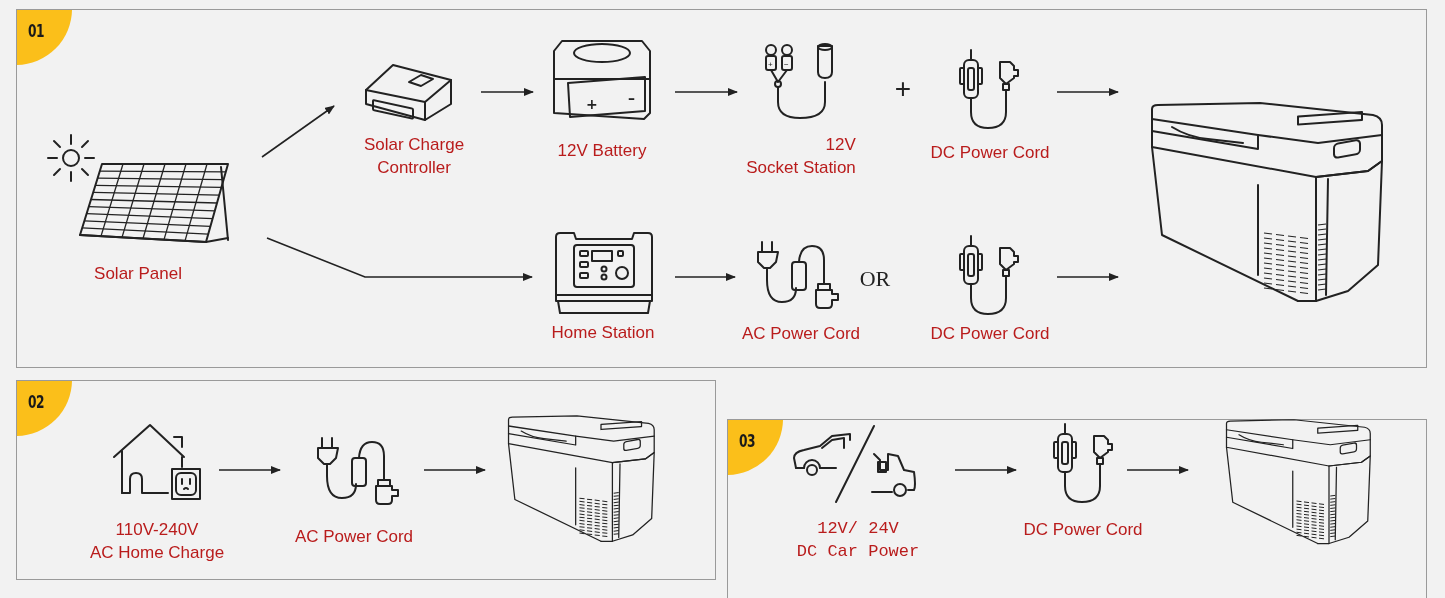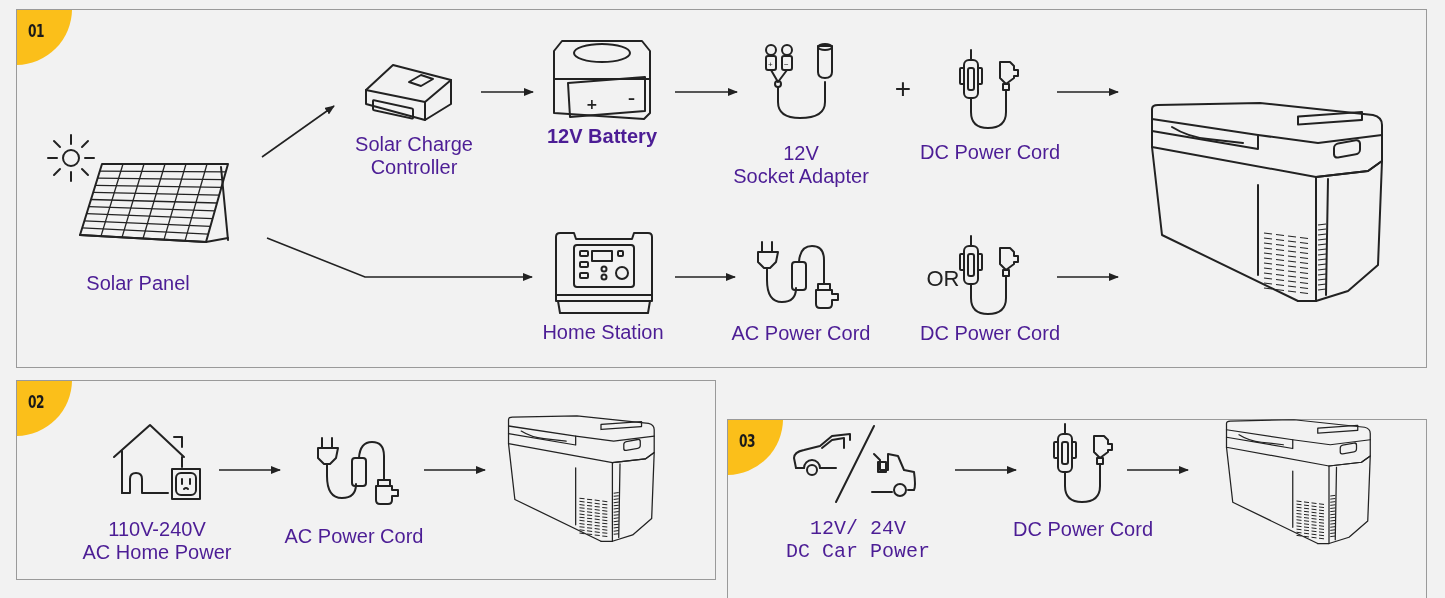--- a/index.html
+++ b/index.html
@@ -13,21 +13,21 @@
   .badge {
     position: absolute; left: -1px; top: -1px; width: 56px; height: 56px;
     background: #fbbf1a; border-bottom-right-radius: 56px;
   }
   .badge span {
     position: absolute; left: 12px; top: 12px; font-weight: bold; font-size: 17px;
     font-family: "DejaVu Sans Condensed", "DejaVu Sans", sans-serif; color: #1a1a1a; letter-spacing: -0.5px;
     transform: scaleX(0.8); transform-origin: left;
   }
   .label {
-    position: absolute; font-size: 20px; line-height: 23px; text-align: center; color: #4c1d95; white-space: nowrap;
+    position: absolute; font-size: 17px; line-height: 23px; text-align: center; color: #b91c1c; white-space: nowrap;
     transform: translateX(-50%);
   }
   .icon { position: absolute; }
   .icon svg { display: block; overflow: visible; }
   .sym { position: absolute; font-size: 22px; color: #222; transform: translateX(-50%); }
   svg.arrows { position: absolute; left: 0; top: 0; pointer-events: none; }
   .stroke { fill: none; stroke: #222; stroke-width: 2; stroke-linecap: round; stroke-linejoin: round; }
 </style>
 </head>
 <body>
@@ -199,21 +199,21 @@
         <line x1="16" y1="2" x2="16" y2="12"></line>
       <path d="M2,12 L22,12 L20,22 L14,28 L8,28 L2,22 Z"></path>
       <path d="M11,28 L11,40 Q11,62 26,62 Q40,62 40,48"></path>
       <rect x="36" y="22" width="14" height="28" rx="3"></rect>
       <path d="M43,22 Q44,6 56,6 Q68,6 68,20 L68,44"></path>
       <rect x="62" y="44" width="12" height="6"></rect>
       <path d="M60,50 L76,50 L76,54 L82,54 L82,60 L76,60 L76,64 Q76,68 72,68 L64,68 Q60,68 60,64 Z"></path>
     </g>
   </svg>
 </div>
-<span class="sym" style="left:943px; top:266px;">OR</span>
+<span class="sym" style="left:875px; top:266px;font-family:Liberation Serif, serif;">OR</span>
 
 <div class="icon" style="left:956px; top:234px;">
   <svg width="70" height="82" viewBox="0 0 70 82">
     <g class="stroke" stroke-width="1.8">
       <line x1="15" y1="2" x2="15" y2="12"></line>
       <rect x="8" y="12" width="14" height="38" rx="5"></rect>
       <rect x="4" y="20" width="4" height="16" rx="1"></rect>
         <rect x="22" y="20" width="4" height="16" rx="1"></rect>
       <rect x="12" y="20" width="6" height="22" rx="2"></rect>
       <path d="M44,14 L54,14 L58,18 L58,22 L62,22 L62,28 L58,28 L58,30 L50,36 L44,30 Z"></path>
@@ -298,29 +298,29 @@
         <line x1="170" y1="160" x2="178" y2="159"></line>
         <line x1="170" y1="165" x2="178" y2="164"></line>
         <line x1="170" y1="170" x2="178" y2="169"></line>
         <line x1="170" y1="175" x2="178" y2="174"></line>
         <line x1="170" y1="180" x2="178" y2="179"></line>
         <line x1="170" y1="185" x2="178" y2="184"></line>
       </g>
   </svg>
 </div>
 
-<div class="label" style="left:138px; top:272px;">Solar Panel</div>
+<div class="label" style="left:138px; top:262px;">Solar Panel</div>
 <div class="label" style="left:414px; top:133px;">
   <div>Solar Charge</div>
   <div>Controller</div>
 </div>
-<div class="label" style="left:602px; top:125px;font-weight:bold;">12V Battery</div>
-<div class="label" style="left:801px; top:142px;">
+<div class="label" style="left:602px; top:139px;">12V Battery</div>
+<div class="label" style="left:801px; top:133px;text-align:right;">
   <div>12V</div>
-  <div>Socket Adapter</div>
+  <div>Socket Station</div>
 </div>
 <div class="label" style="left:990px; top:141px;">DC Power Cord</div>
 <div class="label" style="left:603px; top:321px;">Home Station</div>
 <div class="label" style="left:801px; top:322px;">AC Power Cord</div>
 <div class="label" style="left:990px; top:322px;">DC Power Cord</div>
 
 <div class="icon" style="left:112px; top:423px;">
   <svg width="92" height="80" viewBox="0 0 92 80">
     <g class="stroke" stroke-width="1.8">
       <path d="M2,34 L38,2 L72,34"></path>
@@ -426,21 +426,21 @@
         <line x1="170" y1="165" x2="178" y2="164"></line>
         <line x1="170" y1="170" x2="178" y2="169"></line>
         <line x1="170" y1="175" x2="178" y2="174"></line>
         <line x1="170" y1="180" x2="178" y2="179"></line>
         <line x1="170" y1="185" x2="178" y2="184"></line>
       </g>
   </svg>
 </div>
 <div class="label" style="left:157px; top:518px;">
   <div>110V-240V</div>
-  <div>AC Home Power</div>
+  <div>AC Home Charge</div>
 </div>
 <div class="label" style="left:354px; top:525px;">AC Power Cord</div>
 
 <div class="icon" style="left:792px; top:424px;">
   <svg width="128" height="80" viewBox="0 0 128 80">
     <g class="stroke" stroke-width="1.8">
       <path d="M4,44 L2,34 Q2,28 12,26 L28,22 L40,12 L58,10 L58,16"></path>
       <path d="M30,24 L40,16 L52,14 L52,24"></path>
       <path d="M4,44 L12,44"></path>
         <path d="M28,44 L44,44"></path>

